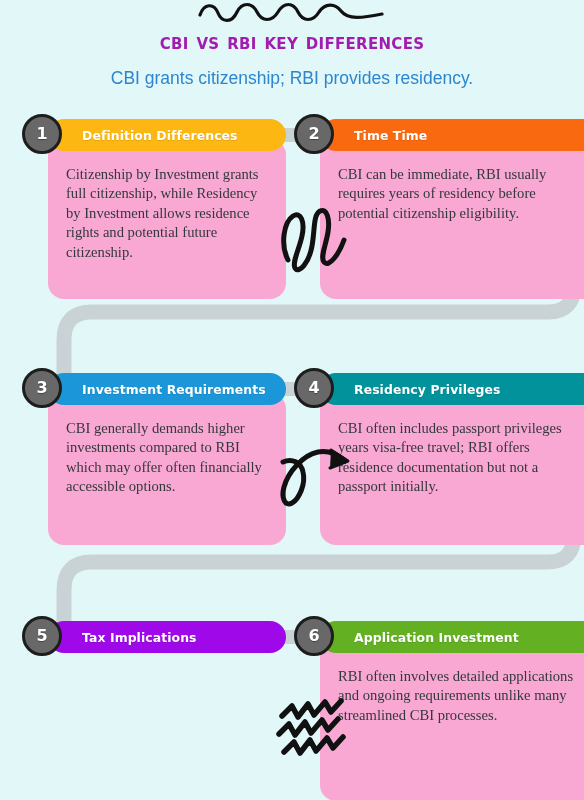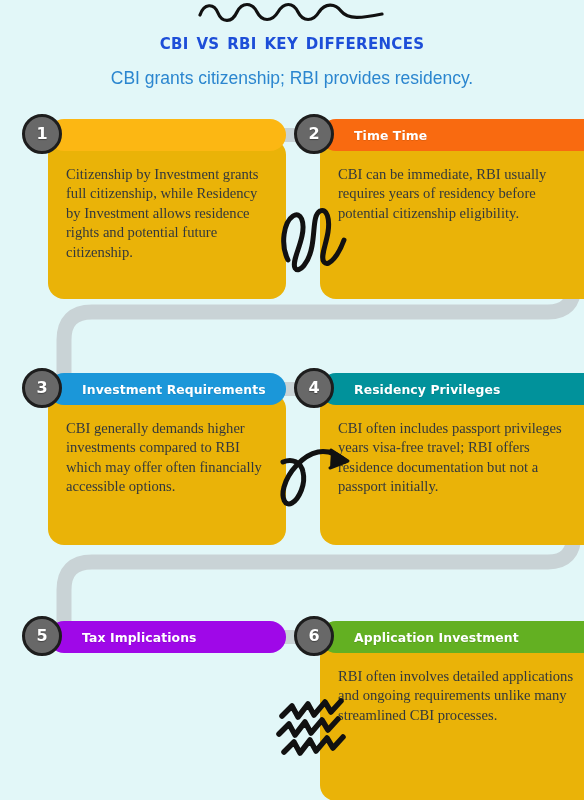--- a/index.html
+++ b/index.html
@@ -53,21 +53,21 @@
     height: 26px;
   }
   .main-title {
     margin: 4px 0 0 0;
     font-family: "DejaVu Sans", sans-serif;
     font-weight: bold;
     font-size: 21.5px;
     letter-spacing: 0.3px;
     font-variant: small-caps;
     text-transform: lowercase;
-    color: #1d4ed8;
+    color: #a21caf;
     line-height: 1.1;
   }
   .subtitle {
     margin: 14px 0 0 0;
     font-family: Liberation Sans, sans-serif;
     font-size: 17.5px;
     color: #2b86cf;
     line-height: 1.2;
   }
 
@@ -115,21 +115,21 @@
     font-family: "DejaVu Sans", sans-serif;
     font-weight: bold;
     font-size: 16px;
     color: #ffffff;
     line-height: 1;
     text-shadow: 0 1px 1px rgba(0,0,0,0.35);
   }
   .body-card {
     position: relative;
     margin-top: -12px;
-    background: #eab308;
+    background: #f9a8d4;
     border-radius: 16px;
     box-sizing: border-box;
     padding: 26px 20px 16px 18px;
     z-index: 2;
   }
   .body-text {
     font-family: "Liberation Serif", serif;
     font-size: 14.6px;
     line-height: 1.33;
     color: #33383c;
@@ -206,20 +206,21 @@
       <path d="M279 734 L 289 724 L 295 735 L 305 722 L 311 733 L 322 720 L 328 730 L 338 719"></path>
       <path d="M284 752 L 294 742 L 300 753 L 310 740 L 316 751 L 327 738 L 333 748 L 343 737"></path>
     </g>
   </svg>
 
   <div class="card col-left row1">
     <div class="pill" style="background:#fcb713">
       <div class="badge">
         <span class="badge-num">1</span>
       </div>
+      <span class="pill-label">Definition Differences</span>
     </div>
     <div class="body-card">
       <p class="body-text">Citizenship by Investment grants full citizenship, while Residency by Investment allows residence rights and potential future citizenship.</p>
     </div>
   </div>
 
   <div class="card col-right row1">
     <div class="pill" style="background:#f96a10">
       <div class="badge">
         <span class="badge-num">2</span>

